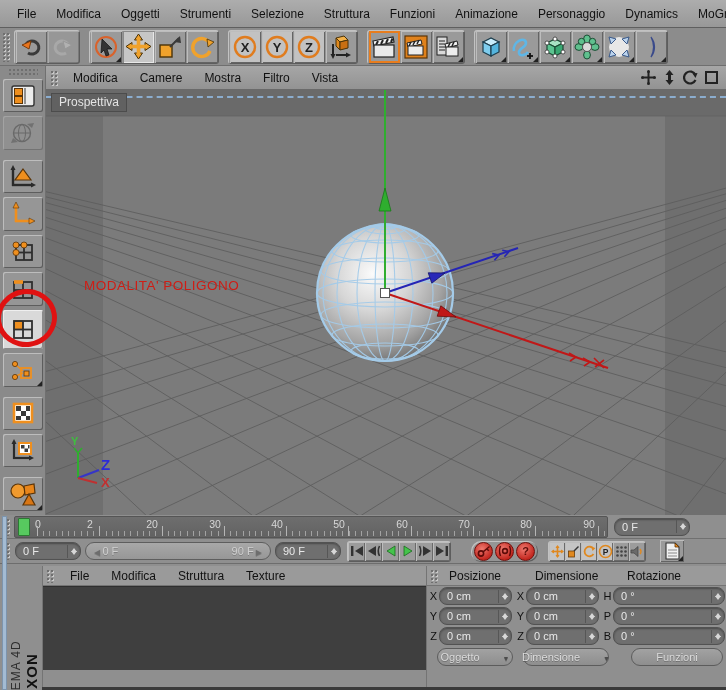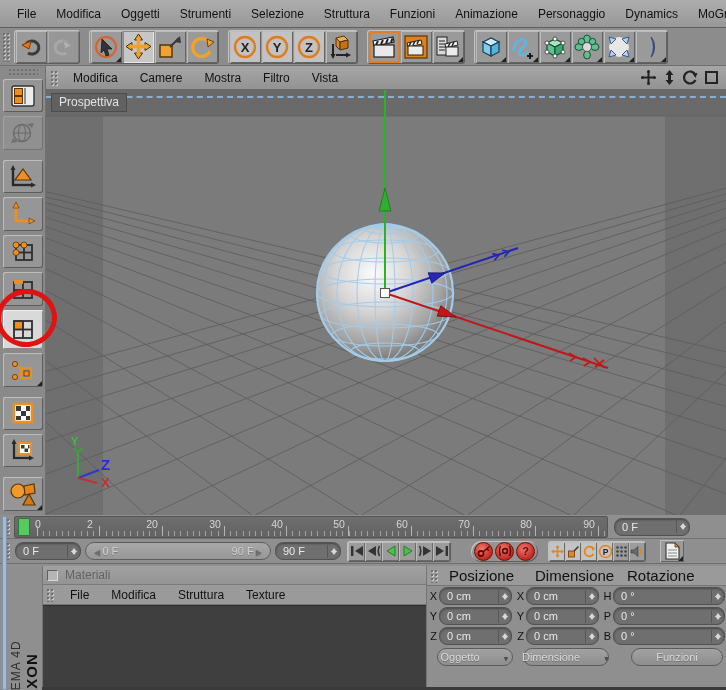--- a/index.html
+++ b/index.html
@@ -127,21 +127,21 @@
   .mat-panel { position:absolute; left:42px; top:2px; width:384px; height:124px; border-left:1px solid #747474; }
   .mat-menu { height:20px; display:flex; align-items:center; background:#9a9a9a; border-bottom:1px solid #747474; }
   .mat-menu .grip { height:14px; margin:0 4px 0 3px; }
   .mat-menu .mitem { font-size:12px; color:#111; padding:2px 11px; }
   .mat-content { height:84px; background:#3f3f3f; border-top:1px solid #2e2e2e; }
 
   .coord-panel { position:absolute; left:426px; top:2px; width:300px; height:124px; border-left:1px solid #747474;
     background:#8f8f8f; }
   .coord-header { height:20px; display:flex; align-items:center; background:#9a9a9a; border-bottom:1px solid #747474; }
   .coord-header .grip { height:14px; margin:0 2px 0 3px; }
-  .chead { font-size:15px; color:#111; }
+  .chead { font-size:12px; color:#111; }
   .chead.c1 { width:86px; padding-left:8px; }
   .chead.c2 { width:88px; padding-left:8px; }
   .chead.c3 { padding-left:12px; }
   .crow { display:flex; align-items:center; height:20px; padding-left:2px; }
   .clabel { font-size:11px; color:#111; width:9px; text-align:center; }
   .crow .field { width:73px; margin-right:4px; margin-left:1px; }
   .crow .field.rot { width:112px; margin-right:0; }
   .coord-buttons { display:flex; align-items:center; margin-top:2px; padding-left:10px; }
   .cbtn { height:18px; background:linear-gradient(#a2a2a2,#8e8e8e); border:1px solid #5c5c5c; border-radius:9px;
     color:#d9d9d9; font-size:11px; display:flex; align-items:center; justify-content:center; gap:23px;
@@ -610,20 +610,21 @@
 
       <g>
         <line x1="32" y1="388" x2="32" y2="362" stroke="#2fae2f" stroke-width="2"></line>
         <polyline points="28,358 32,363 36,358" fill="none" stroke="#2fae2f" stroke-width="1.6"></polyline>
         <line x1="32" y1="388" x2="53" y2="380" stroke="#3535c8" stroke-width="2"></line>
         <line x1="32" y1="388" x2="51" y2="393" stroke="#c03030" stroke-width="2"></line>
       </g>
     </svg>
     <div class="vp-dash"></div>
     <div class="vplabel">Prospettiva</div>
+    <div class="vp-annot">MODALITA' POLIGONO</div>
     <span class="ax-label" style="left:25px; top:345px; color:#3fbf3f;">Y</span>
     <span class="ax-label" style="left:55px; top:366px; color:#2a2ad8; font-size:15px;">Z</span>
     <span class="ax-label" style="left:55px; top:385px; color:#c03030; font-size:13px;">X</span>
   </div>
 
   <div class="red-circle"></div>
 
   <div class="rulerrow">
     <span class="grip"></span>
     <div class="ruler">
@@ -790,24 +791,20 @@
             <line x1="4" y1="14" x2="13" y2="14"></line>
           </g>
       </svg>
     </span>
   </div>
 
   <div class="bottom">
     <div class="bluestrip"></div>
 
     <div class="mat-panel">
-      <div class="panel-title">
-        <span class="title-box"></span>
-        <span class="title-text">Materiali</span>
-      </div>
       <div class="mat-menu">
         <span class="grip"></span>
         <span class="mitem">File</span>
         <span class="mitem">Modifica</span>
         <span class="mitem">Struttura</span>
         <span class="mitem">Texture</span>
       </div>
       <div class="mat-content"></div>
     </div>
 

